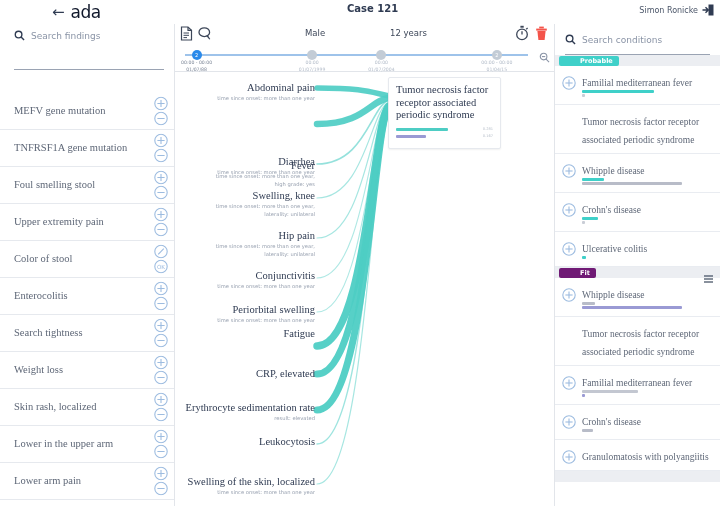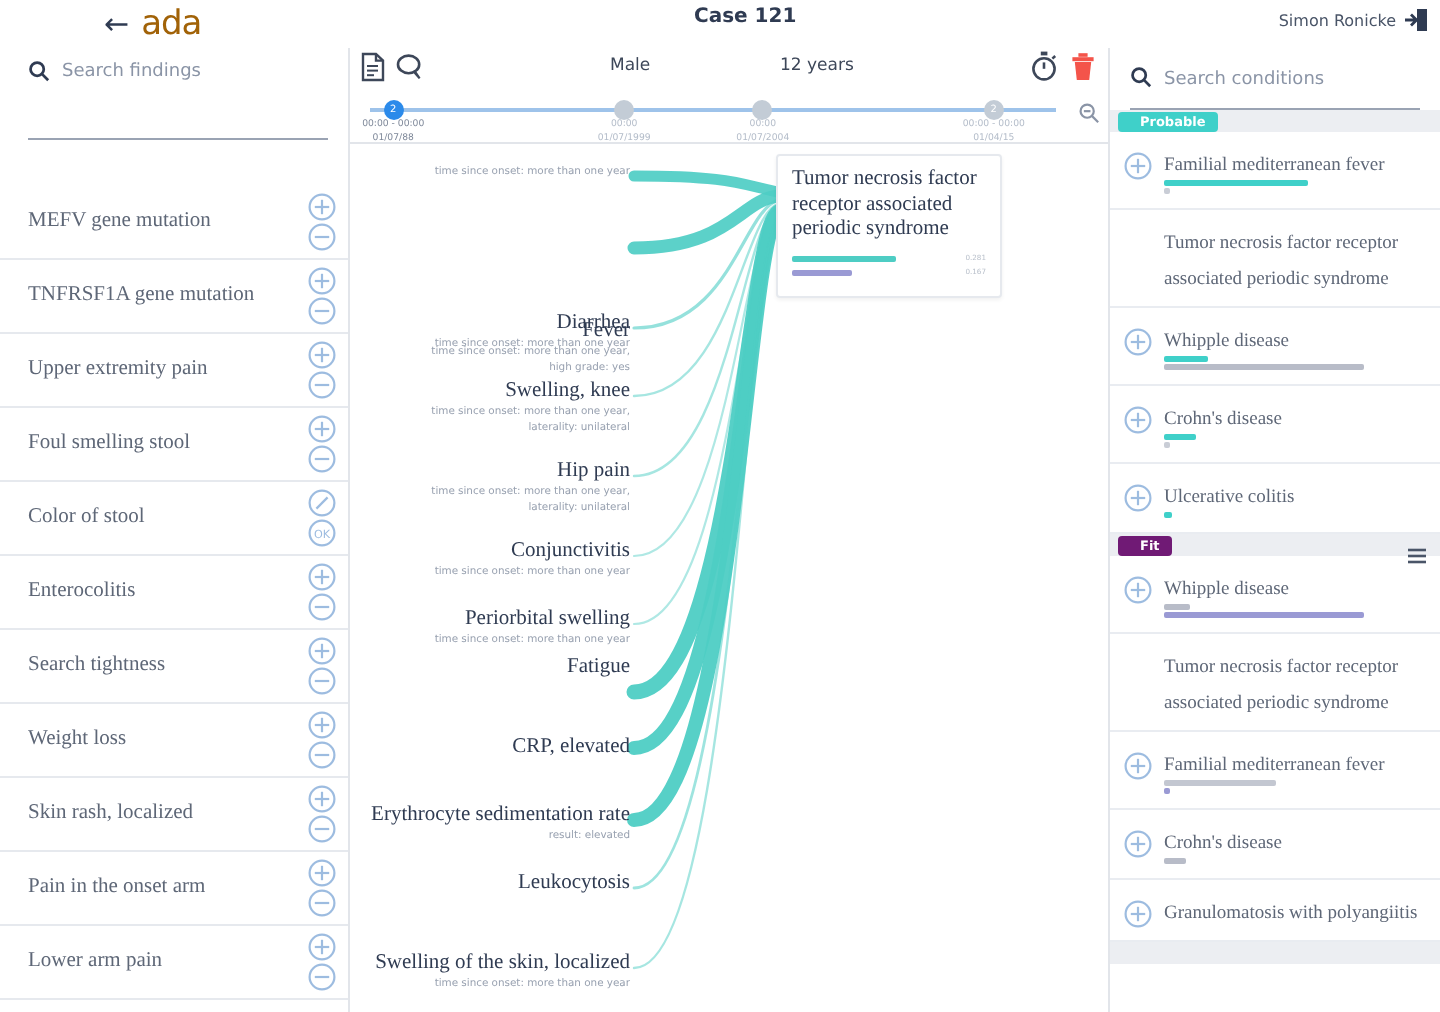--- a/index.html
+++ b/index.html
@@ -23,21 +23,21 @@
   .logo-wrap {
     display: flex; align-items: center; gap: 6px;
     margin-left: 52px;
   }
   .back-arrow {
     font-size: 15px; color: #2f3b52; line-height: 1;
     font-family: "DejaVu Sans", sans-serif;
   }
   .logo-text {
     font-family: "DejaVu Sans", sans-serif;
-    font-size: 17px; color: #a16207; letter-spacing: -0.5px;
+    font-size: 17px; color: #0f172a; letter-spacing: -0.5px;
     font-weight: 400;
   }
   .case-title {
     position: absolute; left: 347px; top: 3px;
     font-family: "DejaVu Sans", sans-serif;
     font-size: 10px; font-weight: bold; color: #2f3b52;
   }
   .user-area {
     position: absolute; right: 6px; top: 4px;
     display: flex; align-items: center; gap: 4px;
@@ -169,21 +169,21 @@
     background: #ffffff;
     border-left: 1px solid #e2e5ea;
     display: flex; flex-direction: column;
     overflow: hidden;
   }
   .rp-search { display: flex; align-items: center; gap: 6px; padding: 7px 10px 5px 10px; }
   .rp-underline { height: 1px; background: #9aa3b3; margin: 0 10px; }
   .section-badge-row { position: relative; height: 11px; background: #eceef2; }
   .section-badge {
     position: absolute; left: 4px; top: 1px;
-    padding: 1px 6px 1px 11px;
+    padding: 1px 6px 1px 21px;
     border-radius: 2px;
     font-family: "DejaVu Sans", sans-serif;
     font-size: 6.5px; color: #ffffff; font-weight: bold;
   }
   .section-menu { position: absolute; right: 7px; top: 2px; }
   .cond-item {
     position: relative; display: flex; align-items: flex-start; gap: 6px;
     padding: 6px 8px 6px 7px;
     border-bottom: 1px solid #e9ecf1;
     min-height: 30px;
@@ -260,56 +260,56 @@
               </span>
               <span>
                 <svg class="circ-btn" viewBox="0 0 14 14">
                   <circle cx="7" cy="7" r="6.2" fill="none" stroke="#9dbce0" stroke-width="1.1"></circle>
                   <line x1="3.4" y1="7" x2="10.6" y2="7" stroke="#9dbce0" stroke-width="1.1"></line>
                 </svg>
               </span>
             </div>
           </div>
           <div class="finding-item">
+            <div class="finding-label">Foul smelling stool</div>
+            <div class="fi-btns">
+              <span>
+                <svg class="circ-btn" viewBox="0 0 14 14">
+                  <circle cx="7" cy="7" r="6.2" fill="none" stroke="#9dbce0" stroke-width="1.1"></circle>
+                  <line x1="7" y1="3.4" x2="7" y2="10.6" stroke="#9dbce0" stroke-width="1.1"></line>
+                  <line x1="3.4" y1="7" x2="10.6" y2="7" stroke="#9dbce0" stroke-width="1.1"></line>
+                </svg>
+              </span>
+              <span>
+                <svg class="circ-btn" viewBox="0 0 14 14">
+                  <circle cx="7" cy="7" r="6.2" fill="none" stroke="#9dbce0" stroke-width="1.1"></circle>
+                  <line x1="3.4" y1="7" x2="10.6" y2="7" stroke="#9dbce0" stroke-width="1.1"></line>
+                </svg>
+              </span>
+            </div>
+          </div>
+          <div class="finding-item">
             <div class="finding-label">Upper extremity pain</div>
             <div class="fi-btns">
               <span>
                 <svg class="circ-btn" viewBox="0 0 14 14">
                   <circle cx="7" cy="7" r="6.2" fill="none" stroke="#9dbce0" stroke-width="1.1"></circle>
                   <line x1="7" y1="3.4" x2="7" y2="10.6" stroke="#9dbce0" stroke-width="1.1"></line>
                   <line x1="3.4" y1="7" x2="10.6" y2="7" stroke="#9dbce0" stroke-width="1.1"></line>
                 </svg>
               </span>
               <span>
                 <svg class="circ-btn" viewBox="0 0 14 14">
                   <circle cx="7" cy="7" r="6.2" fill="none" stroke="#9dbce0" stroke-width="1.1"></circle>
                   <line x1="3.4" y1="7" x2="10.6" y2="7" stroke="#9dbce0" stroke-width="1.1"></line>
                 </svg>
               </span>
             </div>
           </div>
           <div class="finding-item">
-            <div class="finding-label">Foul smelling stool</div>
-            <div class="fi-btns">
-              <span>
-                <svg class="circ-btn" viewBox="0 0 14 14">
-                  <circle cx="7" cy="7" r="6.2" fill="none" stroke="#9dbce0" stroke-width="1.1"></circle>
-                  <line x1="7" y1="3.4" x2="7" y2="10.6" stroke="#9dbce0" stroke-width="1.1"></line>
-                  <line x1="3.4" y1="7" x2="10.6" y2="7" stroke="#9dbce0" stroke-width="1.1"></line>
-                </svg>
-              </span>
-              <span>
-                <svg class="circ-btn" viewBox="0 0 14 14">
-                  <circle cx="7" cy="7" r="6.2" fill="none" stroke="#9dbce0" stroke-width="1.1"></circle>
-                  <line x1="3.4" y1="7" x2="10.6" y2="7" stroke="#9dbce0" stroke-width="1.1"></line>
-                </svg>
-              </span>
-            </div>
-          </div>
-          <div class="finding-item">
             <div class="finding-label">Color of stool</div>
             <div class="fi-btns">
               <span>
                 <svg class="circ-btn" viewBox="0 0 14 14">
                   <circle cx="7" cy="7" r="6.2" fill="none" stroke="#9dbce0" stroke-width="1.1"></circle>
                   <line x1="4.2" y1="9.8" x2="9.8" y2="4.2" stroke="#9dbce0" stroke-width="1.1"></line>
                 </svg>
               </span>
               <span>
                 <svg class="circ-btn" viewBox="0 0 14 14">
@@ -385,21 +385,21 @@
               </span>
               <span>
                 <svg class="circ-btn" viewBox="0 0 14 14">
                   <circle cx="7" cy="7" r="6.2" fill="none" stroke="#9dbce0" stroke-width="1.1"></circle>
                   <line x1="3.4" y1="7" x2="10.6" y2="7" stroke="#9dbce0" stroke-width="1.1"></line>
                 </svg>
               </span>
             </div>
           </div>
           <div class="finding-item">
-            <div class="finding-label">Pain in the onset arm</div>
+            <div class="finding-label">Lower in the upper arm</div>
             <div class="fi-btns">
               <span>
                 <svg class="circ-btn" viewBox="0 0 14 14">
                   <circle cx="7" cy="7" r="6.2" fill="none" stroke="#9dbce0" stroke-width="1.1"></circle>
                   <line x1="7" y1="3.4" x2="7" y2="10.6" stroke="#9dbce0" stroke-width="1.1"></line>
                   <line x1="3.4" y1="7" x2="10.6" y2="7" stroke="#9dbce0" stroke-width="1.1"></line>
                 </svg>
               </span>
               <span>
                 <svg class="circ-btn" viewBox="0 0 14 14">
@@ -514,20 +514,21 @@
             <path d="M142,240 C190,240 196,42 214,33" stroke-width="1.1" opacity="0.45"></path>
             <path d="M142,274 C192,274 198,44 214,34" stroke-width="7.5" opacity="0.95"></path>
             <path d="M142,302 C192,302 198,46 214,35" stroke-width="7" opacity="0.95"></path>
             <path d="M142,338 C192,338 198,48 214,36" stroke-width="7" opacity="0.95"></path>
             <path d="M142,372 C192,372 198,50 214,37" stroke-width="1.4" opacity="0.55"></path>
             <path d="M142,412 C192,412 198,52 214,38" stroke-width="1.2" opacity="0.5"></path>
           </g>
         </svg>
         <div class="findings-col" id="findings-col">
             <div class="fnode" style="top: 10px;">
+              <div class="fname">Abdominal pain</div>
               <div class="fsub">
                 <div>time since onset: more than one year</div>
               </div>
             </div>
             <div class="fnode" style="top: 44px; margin-top: 44px;">
               <div class="fname">Fever</div>
               <div class="fsub">
                 <div>time since onset: more than one year,</div>
                 <div>high grade: yes</div>
               </div>

